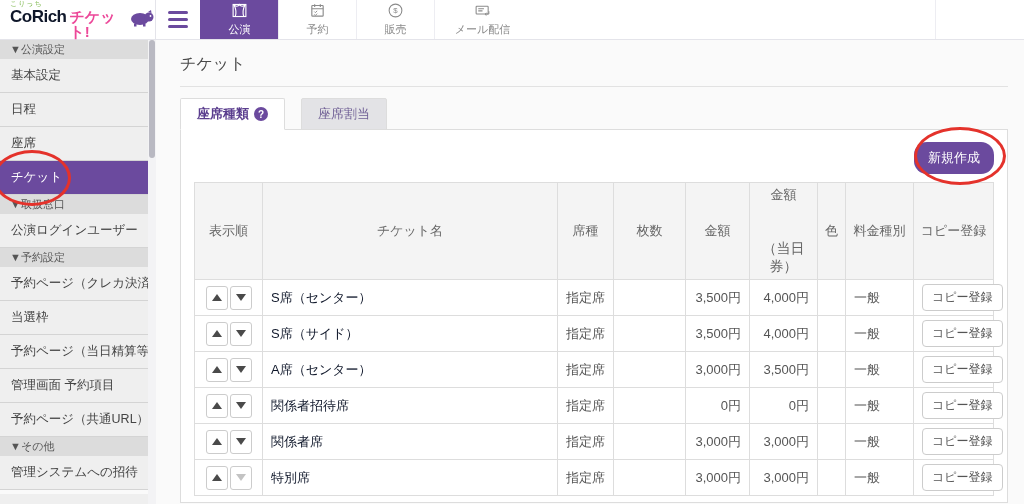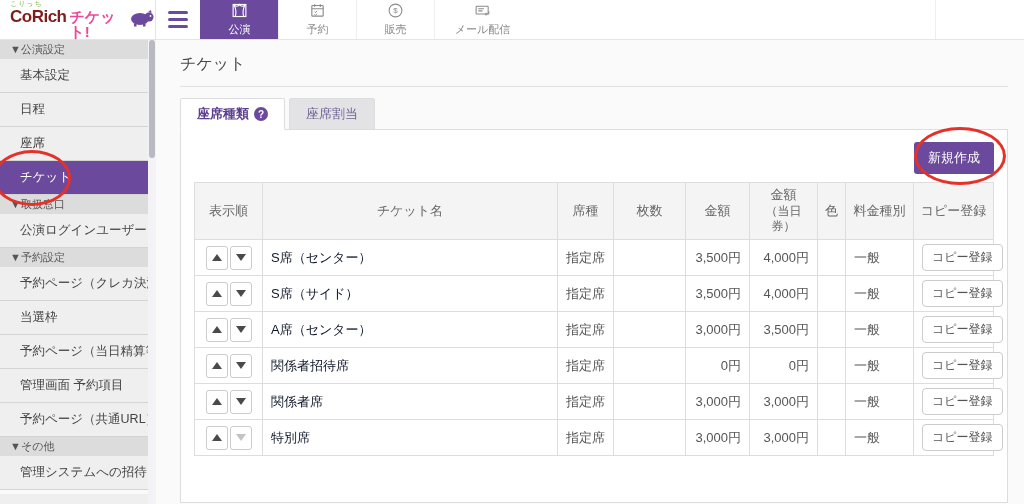--- a/index.html
+++ b/index.html
@@ -8,56 +8,56 @@
     width:1024px; height:504px; overflow:hidden;
     font-family:"Liberation Sans","DejaVu Sans",sans-serif;
     background:#fafafa; color:#444; font-size:13px;
   }
   
   .topbar { height:40px; background:#fff; border-bottom:1px solid #e4e4ea; display:flex; position:relative; }
   .logo { width:156px; border-right:1px solid #e4e4ea; display:flex; align-items:center; padding-left:10px; gap:4px; }
   .logo-stack { display:flex; flex-direction:column; line-height:1; }
   .logo-ruby { font-size:7px; color:#7ab648; letter-spacing:1px; margin-bottom:1px; }
   .logo-row { display:flex; align-items:baseline; gap:3px; }
-  .logo-name { color:#7f1d1d; font-weight:bold; font-size:17px; letter-spacing:-0.5px; }
+  .logo-name { color:#0f172a; font-weight:bold; font-size:17px; letter-spacing:-0.5px; }
   .logo-suffix { color:#ec4899; font-weight:bold; font-size:15px; }
   .hamburger { width:44px; display:flex; flex-direction:column; align-items:center; justify-content:center; gap:4px; background:#fff; border:none; cursor:pointer; }
   .hamburger span { display:block; width:20px; height:3px; background:#6b4a9e; border-radius:2px; }
   .nav-item { width:78px; display:flex; flex-direction:column; align-items:center; justify-content:center; gap:3px; border-left:1px solid #ededf2; color:#8a8a8a; font-size:11px; background:#fff; cursor:pointer; }
   .nav-item.wide { width:96px; }
   .nav-item.active { background:#6b4a9e; color:#fff; border-color:#6b4a9e;text-align:center; }
   .nav-item svg { display:block; }
   .nav-end-divider { position:absolute; left:935px; top:0; height:39px; border-left:1px solid #ededf2; }
   
   .layout { display:flex; height:464px; }
   .sidebar { width:156px; background:#efefef; position:relative; flex:none; overflow:visible; }
   .side-list { width:148px; }
   .side-section { height:19px; background:#dcdcdc; color:#555; font-size:11px; display:flex; align-items:center; padding:0 10px; cursor:pointer; }
-  .side-item { height:34px; background:#efefef; color:#444; font-size:12.5px; display:flex; align-items:center; padding:0 20px; border-bottom:1px solid #d4d4d4; cursor:pointer; white-space:nowrap; }
+  .side-item { height:34px; background:#efefef; color:#444; font-size:12.5px; display:flex; align-items:center; padding:0 11px; border-bottom:1px solid #d4d4d4; cursor:pointer; white-space:nowrap; }
   .side-item.active { background:#6b4a9e; color:#fff; position:relative; }
   .side-gap { height:4px; background:#fafafa; }
   .side-item.qa { border-bottom:none; }
   .side-scrollbar { position:absolute; right:0; top:0; width:8px; height:100%; background:#f3f3f5; }
   .side-thumb { position:absolute; top:0; left:1px; width:6px; height:118px; background:#b9b9c2; border-radius:3px; cursor:pointer; }
   .circle-sidebar { position:absolute; left:-7px; top:-11px; width:78px; height:56px; border:3px solid #e4322b; border-radius:50%; pointer-events:none; }
   
   .content { flex:1; background:#fafafa; padding:14px 16px 0 24px; position:relative; }
   .page-title { font-size:16px; color:#4a4a4a; font-weight:normal; margin:0; padding-bottom:11px; border-bottom:1px solid #e2e2e2; }
   .tabs { display:flex; margin-top:11px; margin-bottom:-1px; position:relative; z-index:2; }
-  .tab { padding:6px 16px; font-size:13px; border:1px solid #ddd; background:#e3e3e6; color:#6f5f95; margin-right:4px; display:flex; align-items:center; gap:5px; border-radius:2px 2px 0 0; cursor:pointer; }
+  .tab { padding:6px 16px; font-size:13px; border:1px solid #ddd; background:#e3e3e6; color:#6f5f95; margin-right:16px; display:flex; align-items:center; gap:5px; border-radius:2px 2px 0 0; cursor:pointer; }
   .tab.active { background:#fff; color:#5a3d8e; font-weight:bold; border-bottom-color:#fff; }
   .help-badge { width:14px; height:14px; border-radius:50%; background:#6b4a9e; color:#fff; font-size:10px; font-weight:bold; display:flex; align-items:center; justify-content:center; }
   .panel { background:#fff; border:1px solid #ddd; padding:12px 13px 16px; position:relative; z-index:1; height:374px; }
   .panel-toolbar { display:flex; justify-content:flex-end; margin-bottom:8px; position:relative; }
-  .create-btn { background:#6b4a9e; color:#fff; font-size:13px; border:none; border-radius:3px; padding:7px 14px; cursor:pointer; position:relative; }
+  .create-btn { background:#6b4a9e; color:#fff; font-size:13px; border:none; border-radius:13px; padding:7px 14px; cursor:pointer; position:relative; }
   .circle-create { position:absolute; right:-12px; top:-15px; width:92px; height:58px; border:3px solid #e4322b; border-radius:50%; pointer-events:none; z-index:3; }
   
   table { border-collapse:collapse; width:100%; font-size:13px; color:#555; table-layout:fixed; }
   th { background:#f4f4f4; border:1px solid #ddd; font-weight:normal; color:#666; padding:4px 4px; line-height:1.3; }
-  th .sub { font-size:12px; display:block; }
+  th .sub { font-size:14px; display:block;margin-top:35px; }
   td { border:1px solid #ddd; padding:4px 8px; height:33px; }
   td.center { text-align:center; }
   td.right { text-align:right; }
   .ticket-link { color:#0f172a; text-decoration:none; cursor:pointer; }
   .order-cell { text-align:center; white-space:nowrap; padding:4px 2px; }
   .arrow-btn { width:22px; height:24px; background:#fff; border:1px solid #ccc; border-radius:3px; display:inline-flex; align-items:center; justify-content:center; padding:0; margin:0 1px; vertical-align:middle; cursor:pointer; }
   .tri-up { width:0; height:0; border-left:5px solid transparent; border-right:5px solid transparent; border-bottom:7px solid #4a4a4a; }
   .tri-down { width:0; height:0; border-left:5px solid transparent; border-right:5px solid transparent; border-top:7px solid #4a4a4a; }
   .arrow-btn.disabled .tri-down { border-top-color:#c3c3c3; }
   .swatch { width:15px; height:15px; margin:0 auto; }

